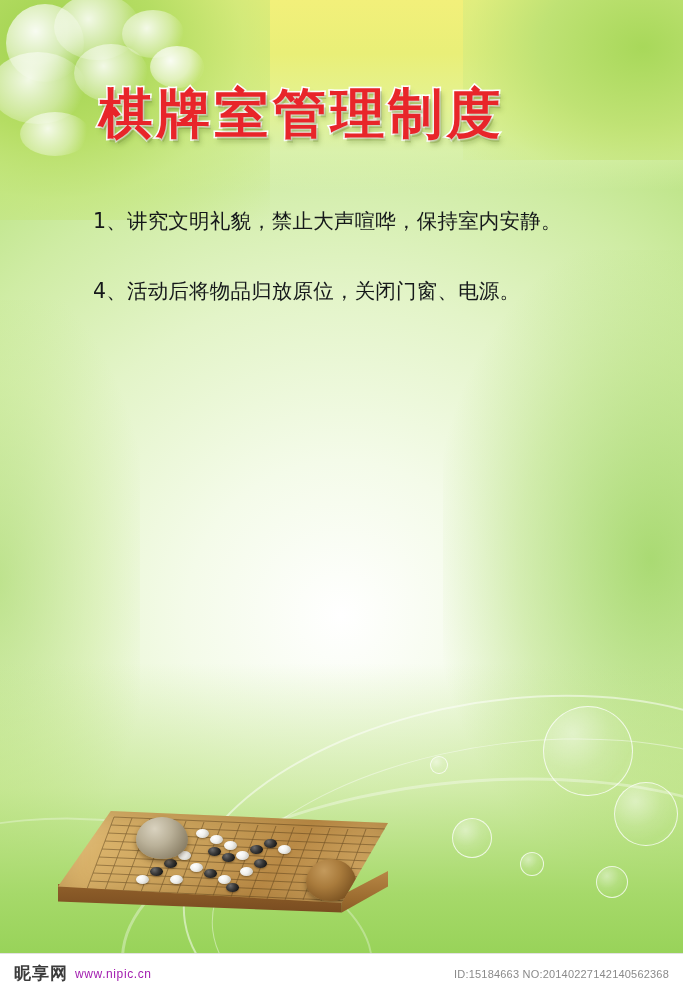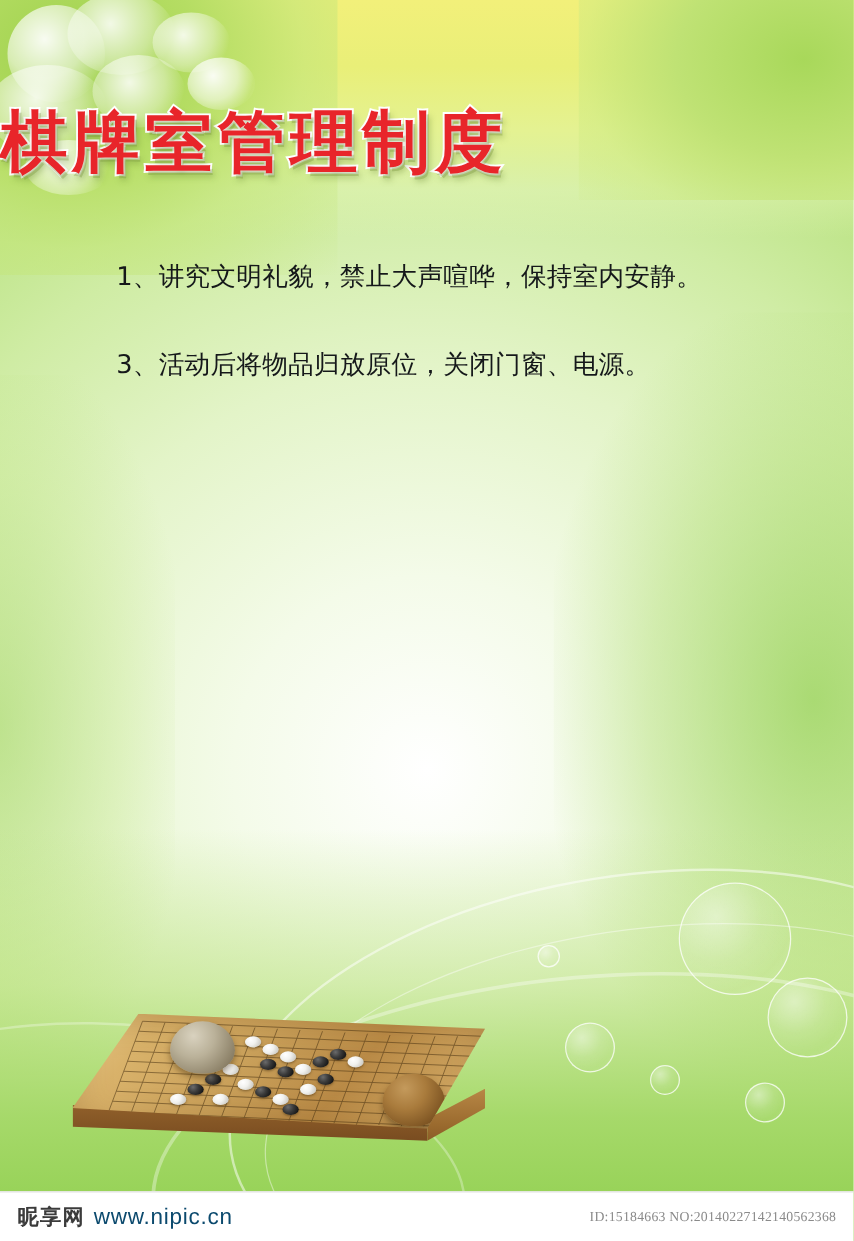--- a/index.html
+++ b/index.html
@@ -88,21 +88,21 @@
     border: 1px solid rgba(255,255,255,0.75);
     background: radial-gradient(circle at 33% 30%, rgba(255,255,255,0.45) 0%, rgba(255,255,255,0.12) 42%, rgba(255,255,255,0.03) 70%, rgba(255,255,255,0.16) 100%);
   }
 
   
   .title-wrap {
     position: absolute;
     top: 78px;
     left: 0;
     width: 603px;
-    text-align: left;
+    text-align: center;
   }
   .title {
     display: inline-block;
     font-family: "DejaVu Sans", sans-serif;
     font-size: 54px;
     font-weight: bold;
     letter-spacing: 4px;
     color: #e8252a;
     -webkit-text-stroke: 3px #ffffff;
     paint-order: stroke fill;
@@ -217,26 +217,26 @@
   }
   .brand-mark {
     font-family: "DejaVu Sans", sans-serif;
     font-size: 17px;
     font-weight: bold;
     color: #3b3b3b;
     letter-spacing: 1px;
   }
   .brand-url {
     font-family: "Liberation Sans", sans-serif;
-    font-size: 18px;
-    color: #0c4a6e;
+    font-size: 12px;
+    color: #a21caf;
     letter-spacing: 0.6px;
   }
   .footer-id {
-    font-family: Liberation Serif, serif;
+    font-family: Liberation Sans, sans-serif;
     font-size: 11px;
     color: #8a8a8a;
     letter-spacing: 0.2px;
   }
 </style>
 </head>
 <body>
 
 <div class="poster">
 
@@ -267,21 +267,21 @@
   <div class="bubble" style="left:520px; top:852px; width:22px; height:22px;"></div>
   <div class="bubble" style="left:596px; top:866px; width:30px; height:30px;"></div>
   <div class="bubble" style="left:430px; top:756px; width:16px; height:16px;"></div>
 
   <div class="title-wrap">
     <span class="title">棋牌室管理制度</span>
   </div>
 
   <div class="content">
     <p class="rule">1、讲究文明礼貌，禁止大声喧哗，保持室内安静。</p>
-    <p class="rule">3、活动后将物品归放原位，关闭门窗、电源。</p>
+    <p class="rule">4、活动后将物品归放原位，关闭门窗、电源。</p>
   </div>
 
   <div class="board">
     <div class="board-side"></div>
     <div class="board-side2"></div>
     <div class="board-top">
       <svg class="grid-lines" viewBox="0 0 330 92" preserveAspectRatio="none">
         <g stroke="#4a3414" stroke-width="0.7" fill="none">
           <line x1="56" y1="6" x2="327" y2="18"></line>
           <line x1="53" y1="14" x2="323" y2="26"></line>

